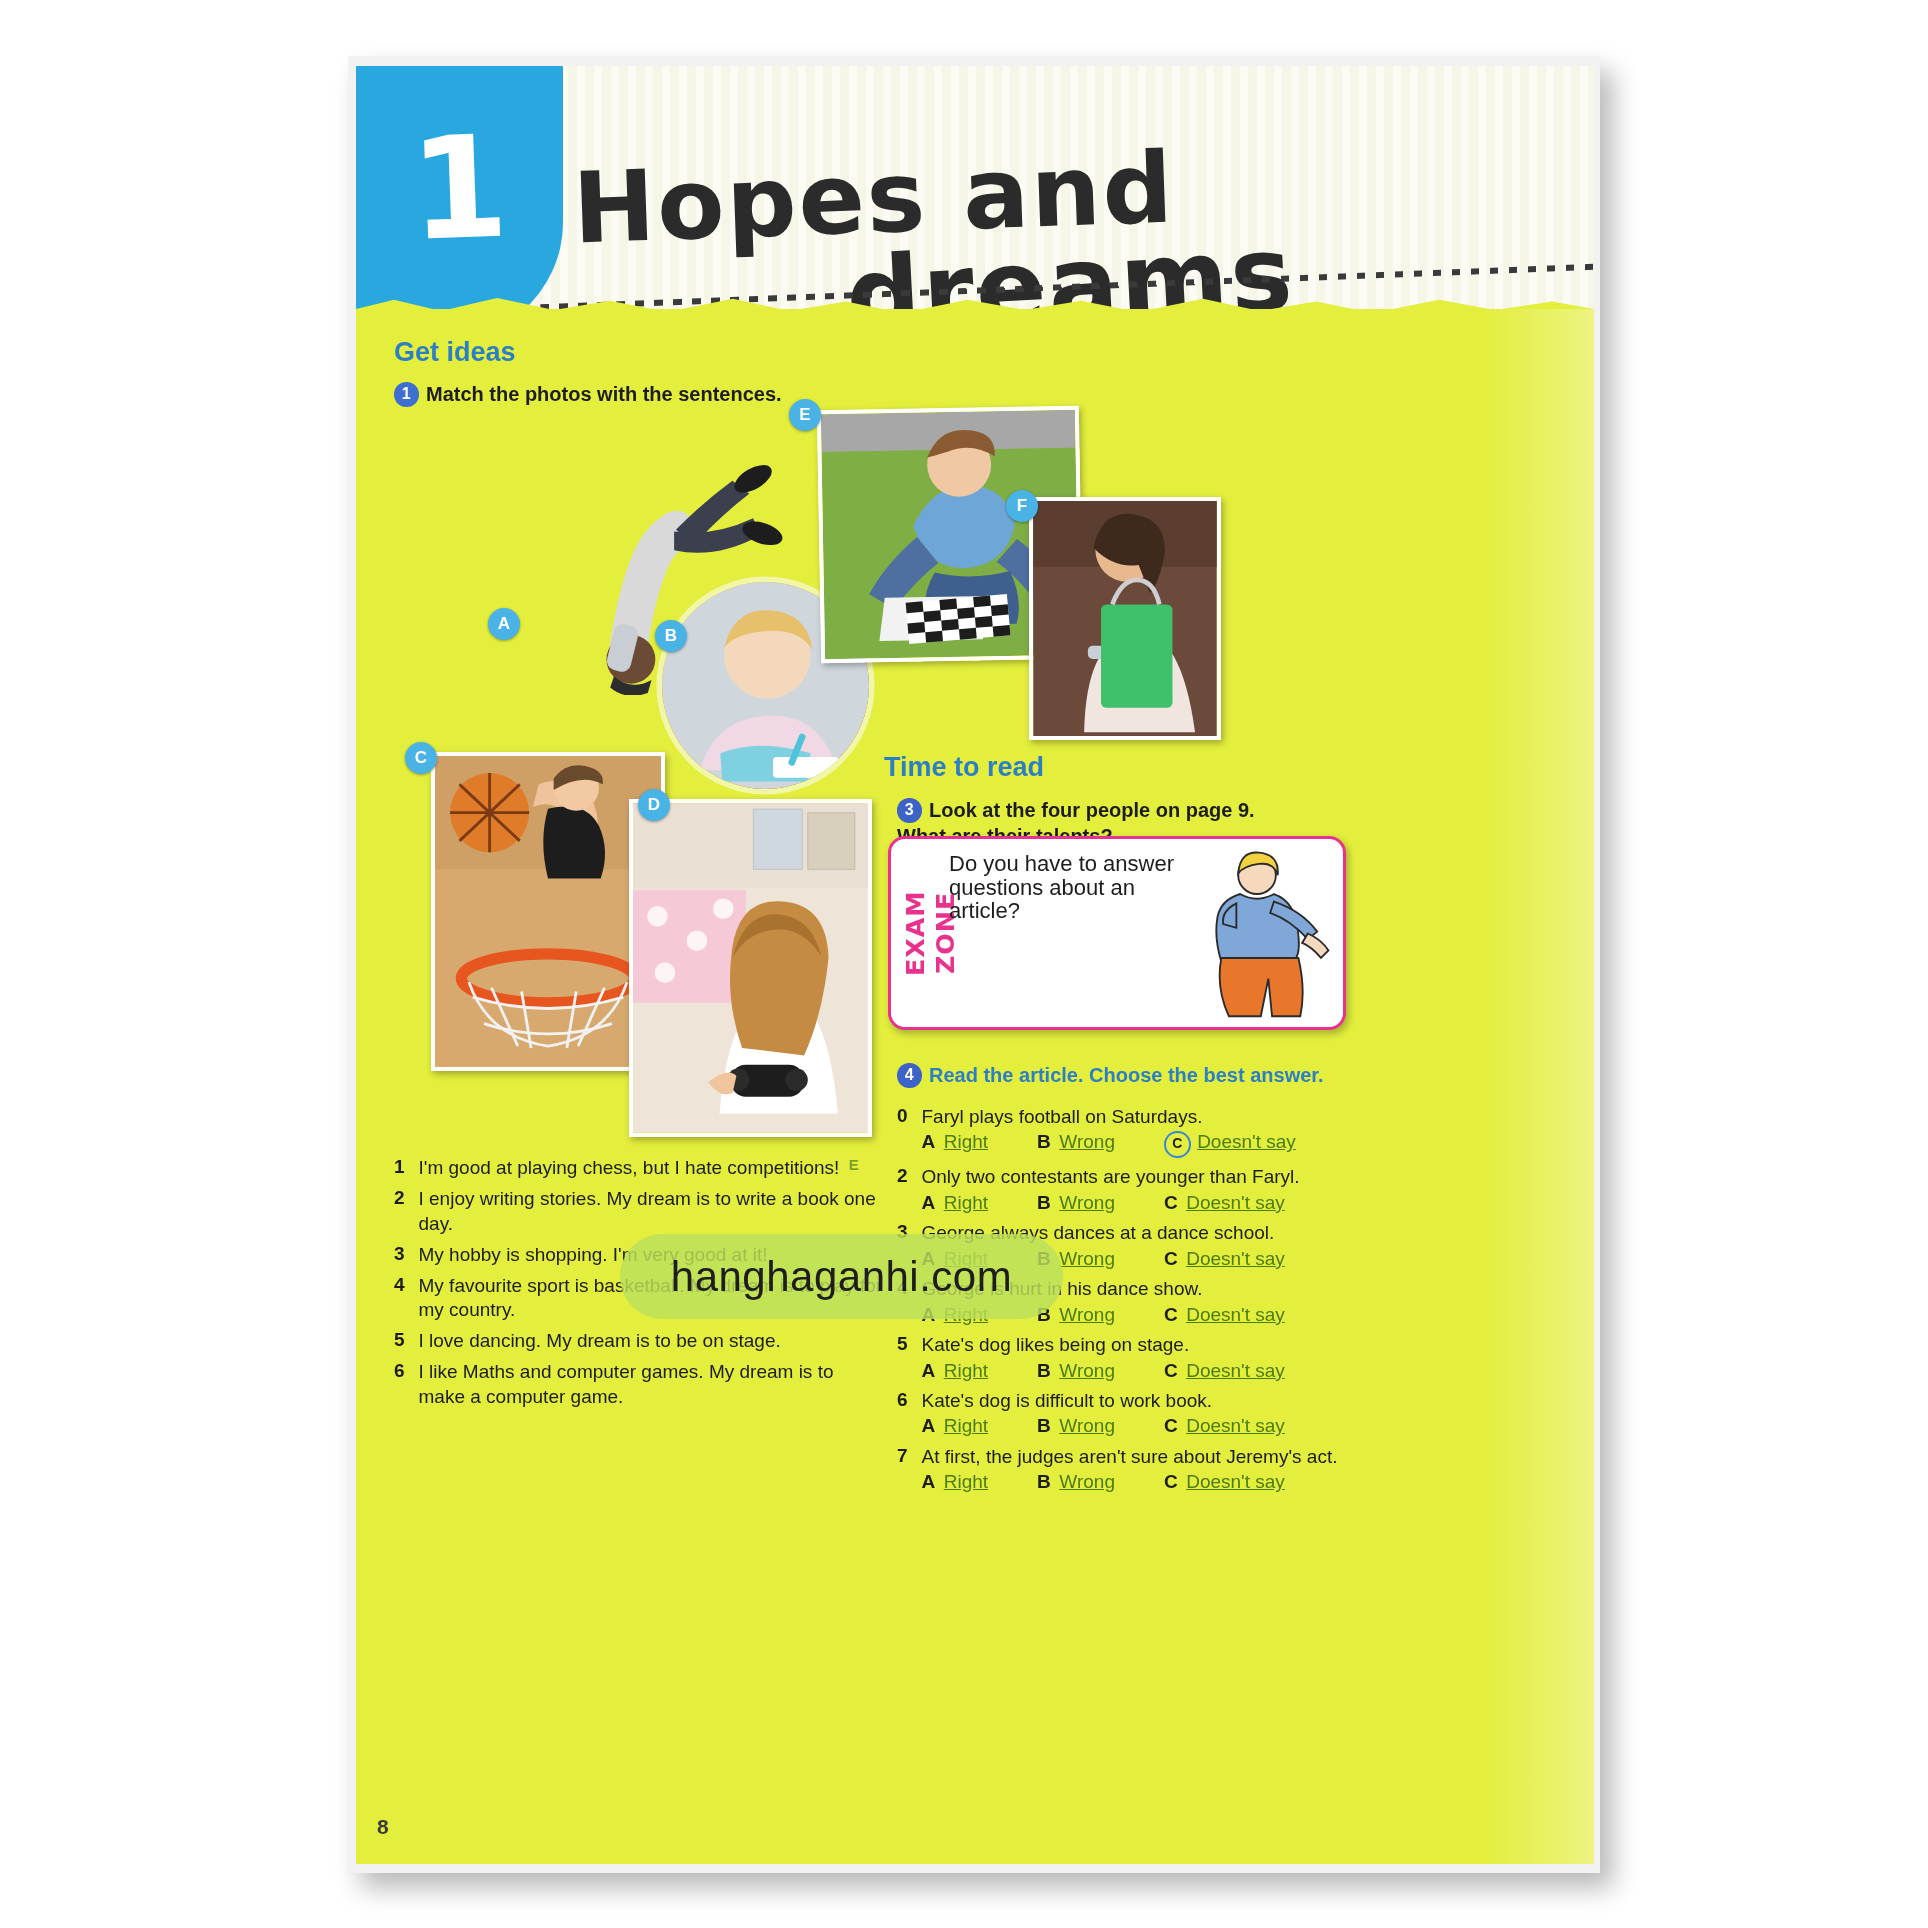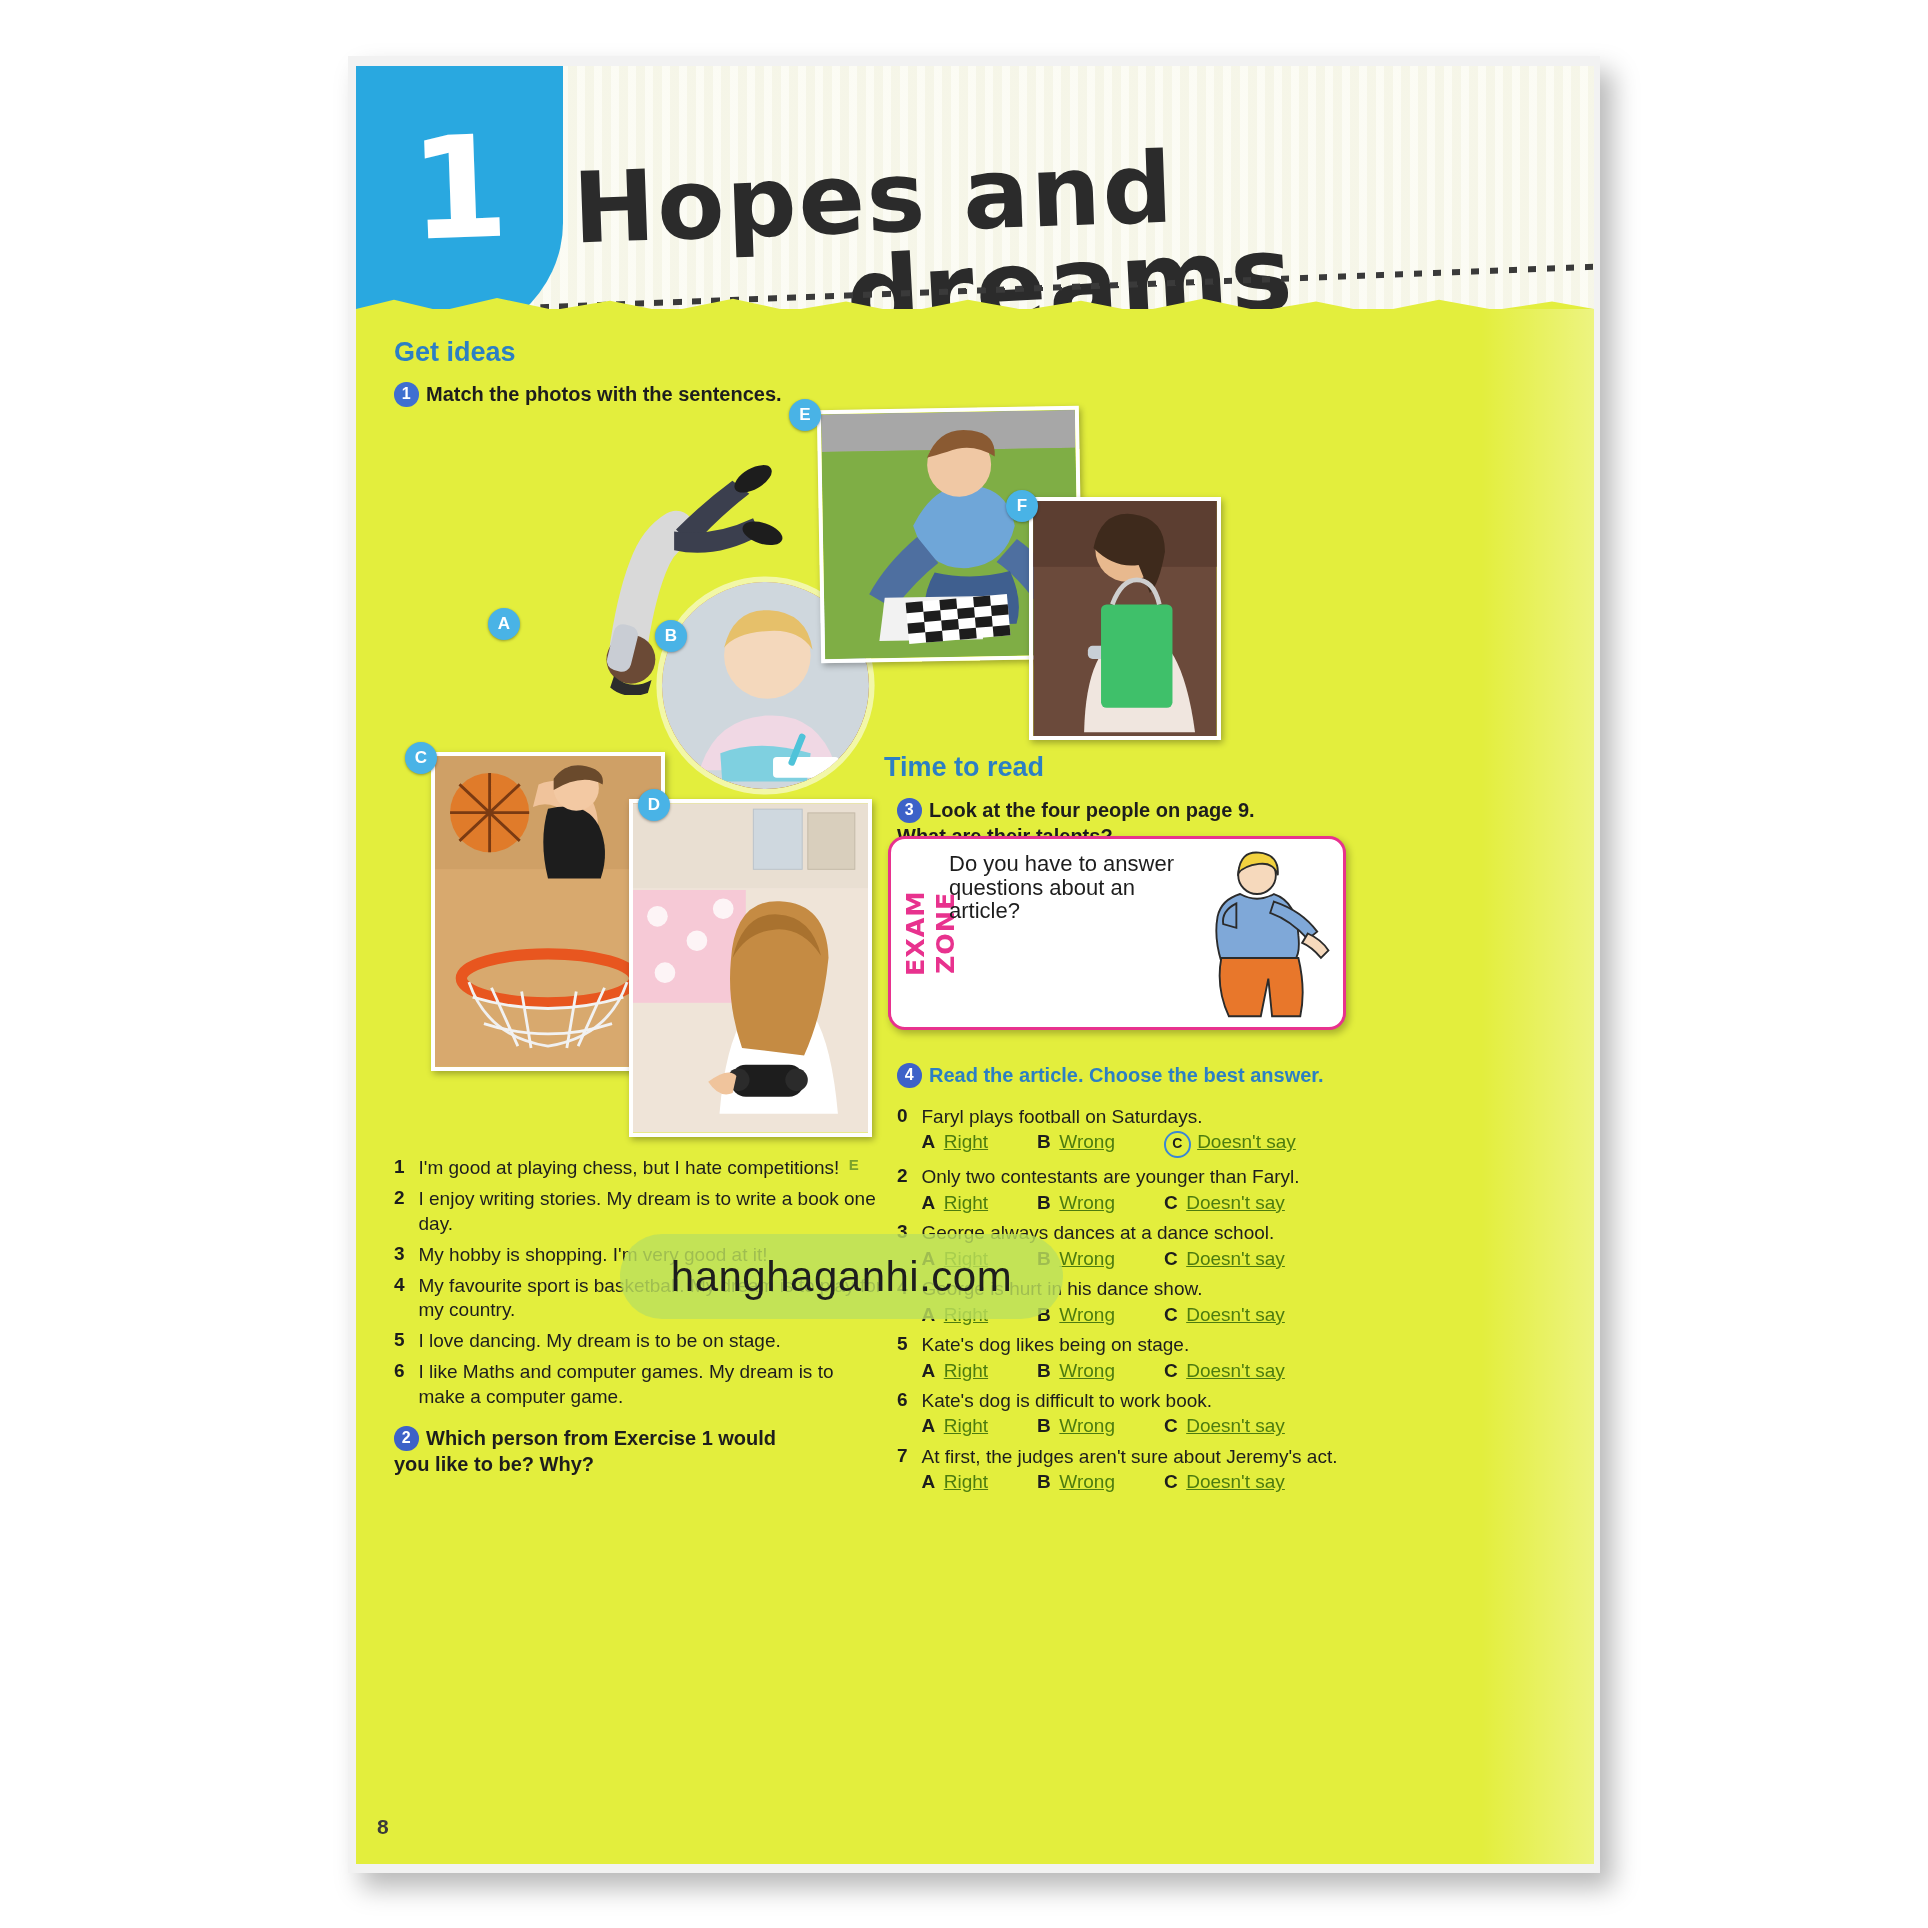--- a/index.html
+++ b/index.html
@@ -498,23 +498,20 @@
       <div class="sent-row">
         <span class="sent-n">5</span>
         <span class="sent-t">I love dancing. My dream is to be on stage.</span>
       </div>
       <div class="sent-row">
         <span class="sent-n">6</span>
         <span class="sent-t">I like Maths and computer games. My dream is to make a computer game.</span>
       </div>
     </div>
 
-    <div class="ex-line" style="left:38px;top:1116px;width:414px;">
-      <span class="ex-num blue2">2</span><span>Which person from Exercise 1 would you like to be? Why?</span>
-    </div>
 
     <div class="pageno">8</div>
   </div>
 </div>
 
 <div class="watermark">
   <span>hanghaganhi.com</span>
 </div>
 
 

